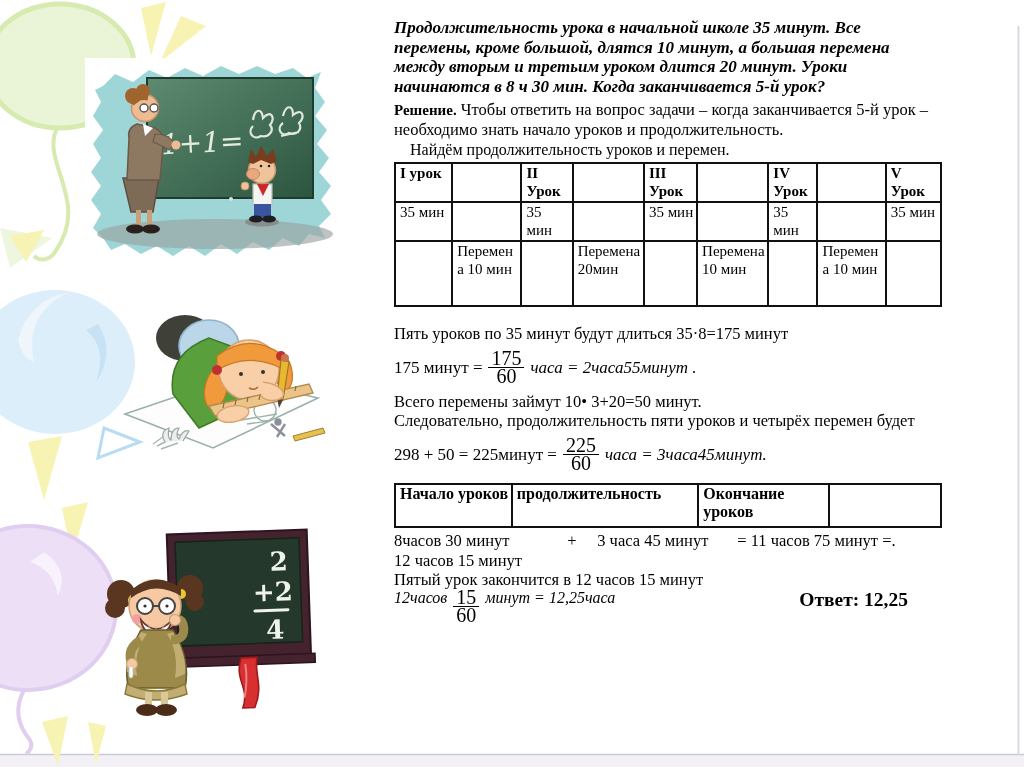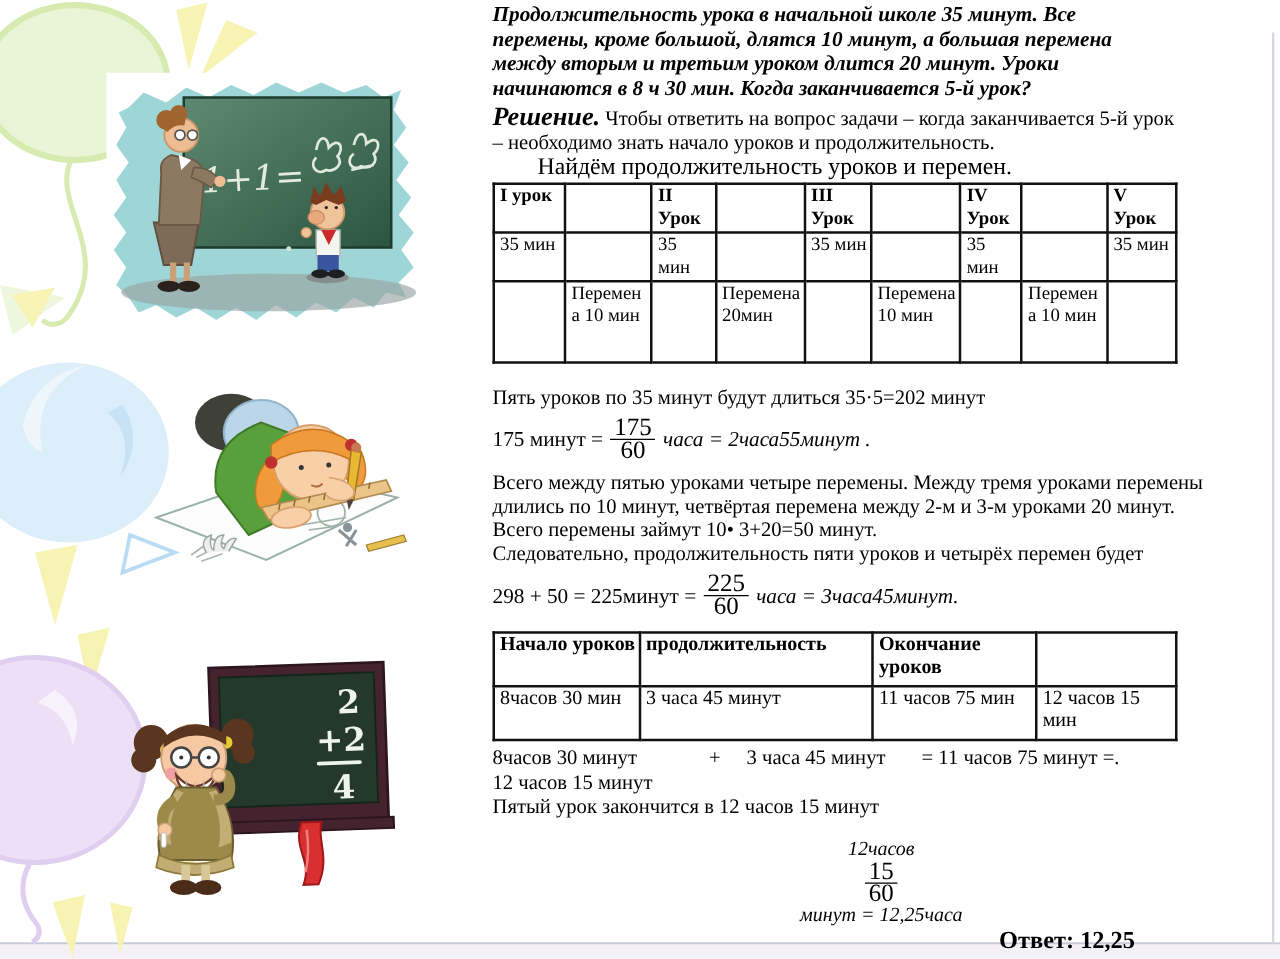--- a/index.html
+++ b/index.html
@@ -3,26 +3,26 @@
 <meta charset="utf-8">
 <style>
   html,body{margin:0;padding:0;}
   body{width:1024px;height:767px;overflow:hidden;background:#fff;
        font-family:"Liberation Serif",serif;color:#000;position:relative;}
   
   .deco{position:absolute;left:0;top:0;pointer-events:none;}
   
   .illus{position:absolute;}
   
-  .content{position:absolute;left:394px;top:0;width:622px;}
+  .content{position:absolute;left:394px;top:16px;width:622px;}
   p{margin:0;}
   .problem{font-weight:bold;font-style:italic;font-size:17px;line-height:19.5px;width:516px;margin-top:2px;}
   .solution{font-size:16.5px;line-height:19px;width:548px;margin-top:4px;}
-  .solution b{font-size:21px;font-style:italic;}
-  .find{font-size:19px;line-height:18px;margin:2px 0 3px 36px;}
+  .solution b{font-size:15px;}
+  .find{font-size:16px;line-height:18px;margin:2px 0 3px 16px;}
   table{border-collapse:collapse;table-layout:fixed;}
   td,th{border:2px solid #111;vertical-align:top;overflow-wrap:anywhere;
         font-size:15px;line-height:18px;padding:0 2px 1px 4px;text-align:left;}
   .schedule{width:548px;margin-top:2px;}
   .schedule tr.r1 td{height:36px;font-weight:bold;}
   .schedule tr.r2 td{height:36px;}
   .schedule tr.r3 td{height:62px;}
   .bodytext{font-size:16.5px;line-height:19px;}
   .five{margin-top:17px;}
   .formula{display:flex;align-items:center;font-size:17px;margin:2px 0;height:45px;}
@@ -30,21 +30,21 @@
   .frac .num{border-bottom:1.5px solid #000;padding:0 3px;}
   .frac .den{padding:0 3px;}
   .ital{font-style:italic;}
   .breaks{width:572px;margin-top:1px;}
   .hence{width:552px;}
   .summary{width:548px;margin-top:6px;}
   .summary td{font-size:16px;}
   .summary tr.h td{font-weight:bold;height:40px;}
   .summary tr.d td{height:40px;}
   .sumline{white-space:pre-wrap;font-size:16.5px;line-height:18.5px;margin-top:4px;}
-  .f3row{display:flex;align-items:center;margin-top:17px;height:46px;flex-direction:column;}
+  .f3row{display:flex;margin-top:0;height:46px;}
   .answer{font-weight:bold;font-size:19.5px;margin-left:auto;margin-right:108px;}
   .chalk{fill:#e3ecdf;font-family:"DejaVu Serif",serif;font-style:italic;}
 </style>
 </head>
 <body>
 
 <svg class="deco" width="1024" height="767" viewBox="0 0 1024 767">
 
   <rect x="0" y="755" width="1024" height="12" fill="#f3f1f6"></rect>
   <line x1="0" y1="754.5" x2="1024" y2="754.5" stroke="#c8cbd8" stroke-width="1.6"></line>
@@ -273,32 +273,31 @@
       <td>Перемена 20мин</td>
       <td></td>
       <td>Перемена 10 мин</td>
       <td></td>
       <td>Перемена 10 мин</td>
       <td></td>
     </tr>
   </tbody>
     </table>
 
-  <p class="bodytext five">Пять уроков по 35 минут будут длиться  35·5=202 минут</p>
+  <p class="bodytext five">Пять уроков по 35 минут будут длиться  35·8=175 минут</p>
 
   <div class="formula">
     <span>175 минут = </span>
     <span class="frac">
         <span class="num">175</span>
         <span class="den">60</span>
       </span>
     <span class="ital">часа = 2часа55минут .</span>
   </div>
 
-  <p class="bodytext breaks">Всего между пятью уроками четыре перемены. Между тремя уроками перемены длились по 10 минут, четвёртая перемена между 2-м и 3-м уроками 20 минут.</p>
   <p class="bodytext">Всего перемены займут 10• 3+20=50 минут.</p>
   <p class="bodytext hence">Следовательно, продолжительность пяти уроков и четырёх перемен будет</p>
 
   <div class="formula">
     <span>298 + 50 = 225минут =</span>
     <span class="frac">
         <span class="num">225</span>
         <span class="den">60</span>
       </span>
     <span class="ital">часа = 3часа45минут.</span>
@@ -311,26 +310,20 @@
         <col style="width:130px">
         <col style="width:111px">
     </colgroup>
     <tbody>
         <tr class="h">
       <td>Начало уроков</td>
       <td>продолжительность</td>
       <td>Окончание уроков</td>
       <td></td>
     </tr>
-    <tr class="d">
-      <td>8часов 30 мин</td>
-      <td>3 часа 45 минут</td>
-      <td>11 часов 75 мин</td>
-      <td>12 часов 15 мин</td>
-    </tr>
   </tbody>
     </table>
 
   <p class="sumline">8часов 30 минут              +     3 часа 45 минут       = 11 часов 75 минут =.</p>
   <p class="bodytext">12 часов 15 минут</p>
   <p class="bodytext">Пятый урок закончится в 12 часов 15 минут</p>
 
   <div class="f3row">
     <span class="ital">12часов</span>
     <span class="frac">

